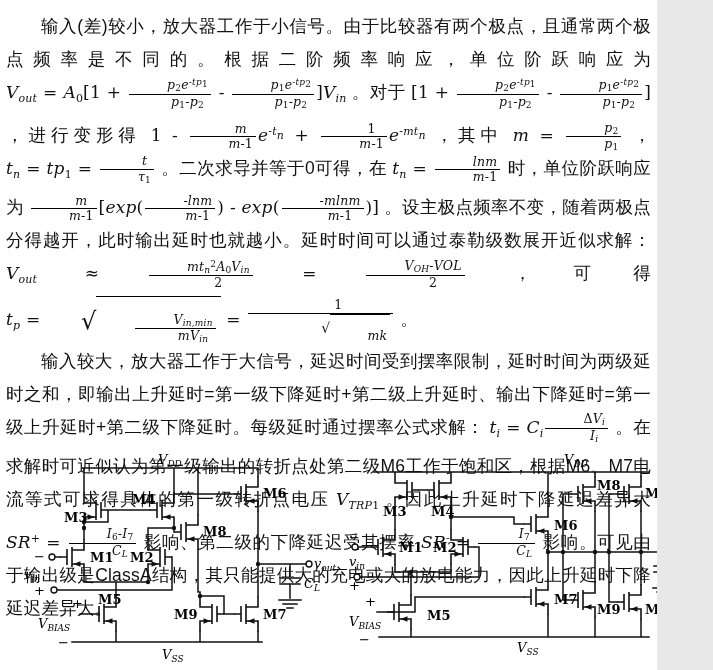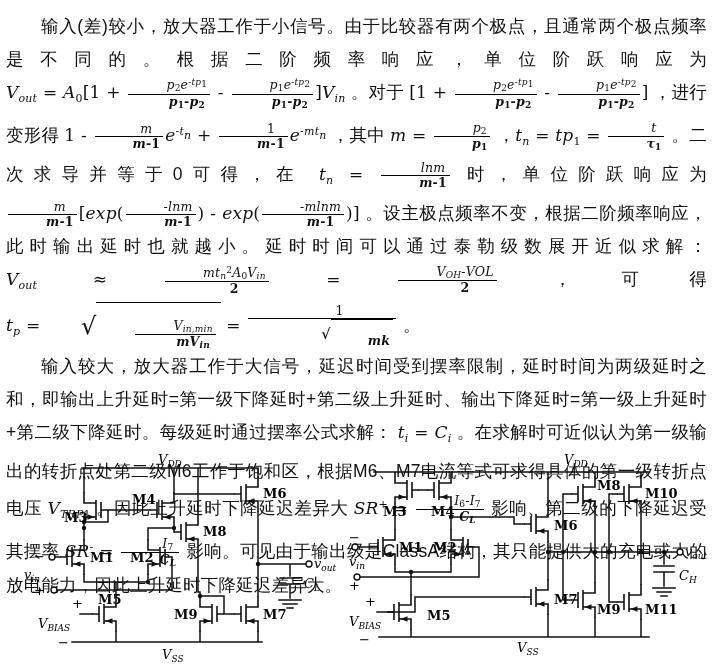--- a/index.html
+++ b/index.html
@@ -1,31 +1,31 @@
 <!DOCTYPE html>
 <html><head>
 <meta charset="utf-8">
 <style>
   html,body{margin:0;padding:0;background:#e8e8e8;}
-  .page{position:relative;width:713px;height:670px;background:#ffffff;overflow:hidden;
+  .page{position:relative;width:657px;height:670px;background:#ffffff;overflow:hidden;
         font-family:"Liberation Sans",sans-serif;color:#111;}
   .para{margin:0;padding:0 6px;font-size:17.5px;line-height:33px;text-align:justify;
         text-indent:2em;letter-spacing:0.2px;}
   .para.first{padding-top:10px;}
   .para.second{}
   
   .math{font-family:"DejaVu Serif",serif;font-size:17px;white-space:nowrap;}
   .math .mi{font-style:italic;}
   .math .mo{font-style:normal;}
   .msub{font-size:11px;vertical-align:-4px;}
   .msup{font-size:11px;vertical-align:6px;}
   .mfrac{display:inline-flex;flex-direction:column;vertical-align:middle;
          font-size:12.5px;margin:0 2px;line-height:1.15;justify-content:flex-end;}
   .mfrac .mnum{display:block;text-align:center;padding:0 3px;border-bottom:1px solid #000;}
-  .mfrac .mden{display:block;text-align:center;padding:0 3px;font-weight:bold;}
+  .mfrac .mden{display:block;text-align:center;padding:0 3px;}
   .mfrac .msub{font-size:9px;vertical-align:-2px;}
   .mfrac .msup{font-size:9px;vertical-align:4px;}
   .msqrt{display:inline-flex;vertical-align:middle;}
   .msqrt .msqsym{font-size:24px;line-height:1;align-self:center;font-style:normal;}
   .msqrt .msqbody{display:inline-block;border-top:1.5px solid #000;padding:14px 3px 0 2px;}
   .mfrac .msqrt .msqsym{font-size:14px;}
   
   .circuits{position:absolute;left:12px;top:452px;width:713px;height:218px;}
   svg.circ{position:absolute;top:0;}
   svg.circ path.w{stroke:#111;stroke-width:1.5;fill:none;stroke-linecap:square;}
@@ -73,41 +73,44 @@
           <span class="mden"><span class="mi">m</span><span class="mo">-1</span></span>
         </span></span><span> 时，单位阶跃响应为 </span><span class="math"><span class="mfrac">
           <span class="mnum"><span class="mi">m</span></span>
           <span class="mden"><span class="mi">m</span><span class="mo">-1</span></span>
         </span><span class="mo">[</span><span class="mi">exp</span><span class="mo">(</span><span class="mfrac">
           <span class="mnum"><span class="mo">-</span><span class="mi">lnm</span></span>
           <span class="mden"><span class="mi">m</span><span class="mo">-1</span></span>
         </span><span class="mo">) - </span><span class="mi">exp</span><span class="mo">(</span><span class="mfrac">
           <span class="mnum"><span class="mo">-</span><span class="mi">mlnm</span></span>
           <span class="mden"><span class="mi">m</span><span class="mo">-1</span></span>
-        </span><span class="mo">)]</span></span><span> 。设主极点频率不变，根据二阶频率响应，此时输出延时也就越小。延时时间可以通过泰勒级数展开近似求解： </span><span class="math"><span class="mi">V</span><span class="msub"><span class="mi">out</span></span><span class="mo"> ≈ </span><span class="mfrac">
+        </span><span class="mo">)]</span></span><span> 。设主极点频率不变，随着两极点分得越开，此时输出延时也就越小。延时时间可以通过泰勒级数展开近似求解： </span><span class="math"><span class="mi">V</span><span class="msub"><span class="mi">out</span></span><span class="mo"> ≈ </span><span class="mfrac">
           <span class="mnum"><span class="mi">mt</span><span class="msub"><span class="mi">n</span></span><span class="msup"><span class="mo">2</span></span><span class="mi">A</span><span class="msub"><span class="mo">0</span></span><span class="mi">V</span><span class="msub"><span class="mi">in</span></span></span>
           <span class="mden"><span class="mo">2</span></span>
         </span><span class="mo"> = </span><span class="mfrac">
           <span class="mnum"><span class="mi">V</span><span class="msub"><span class="mi">OH</span></span><span class="mo">-</span><span class="mi">VOL</span></span>
           <span class="mden"><span class="mo">2</span></span>
         </span></span><span> ，可得 </span><span class="math"><span class="mi">t</span><span class="msub"><span class="mi">p</span></span><span class="mo"> = </span><span class="msqrt">
           <span class="msqsym">√</span>
           <span class="msqbody"><span class="mfrac">
               <span class="mnum"><span class="mi">V</span><span class="msub"><span class="mi">in</span><span class="mo">,</span><span class="mi">min</span></span></span>
               <span class="mden"><span class="mi">mV</span><span class="msub"><span class="mi">in</span></span></span>
             </span></span>
         </span><span class="mo"> = </span><span class="mfrac">
           <span class="mnum"><span class="mo">1</span></span>
           <span class="mden"><span class="msqrt">
               <span class="msqsym">√</span>
               <span class="msqbody"><span class="mi">mk</span></span>
             </span></span>
         </span></span><span> 。</span></p>
 
-  <p class="para second"><span>输入较大，放大器工作于大信号，延迟时间受到摆率限制，延时时间为两级延时之和，即输出上升延时=第一级下降延时+第二级上升延时、输出下降延时=第一级上升延时+第二级下降延时。每级延时通过摆率公式求解： </span><span class="math"><span class="mi">t</span><span class="msub"><span class="mi">i</span></span><span class="mo"> = </span><span class="mi">C</span><span class="msub"><span class="mi">i</span></span></span><span> 。在求解时可近似认为第一级输出的转折点处第二级M6工作于饱和区，根据M6、M7电流等式可求得具体的第一级转折点电压 </span><span class="math"><span class="mi">V</span><span class="msub"><span class="mi">TRP</span><span class="mo">1</span></span></span><span> 。因此上升延时下降延迟差异大 </span><span class="math"><span class="mi">SR</span><span class="msup"><span class="mo">+</span></span><span class="mo"> = </span><span class="mfrac">
+  <p class="para second"><span>输入较大，放大器工作于大信号，延迟时间受到摆率限制，延时时间为两级延时之和，即输出上升延时=第一级下降延时+第二级上升延时、输出下降延时=第一级上升延时+第二级下降延时。每级延时通过摆率公式求解： </span><span class="math"><span class="mi">t</span><span class="msub"><span class="mi">i</span></span><span class="mo"> = </span><span class="mi">C</span><span class="msub"><span class="mi">i</span></span><span class="mfrac">
+          <span class="mnum"><span class="mo">Δ</span><span class="mi">V</span><span class="msub"><span class="mi">i</span></span></span>
+          <span class="mden"><span class="mi">I</span><span class="msub"><span class="mi">i</span></span></span>
+        </span></span><span> 。在求解时可近似认为第一级输出的转折点处第二级M6工作于饱和区，根据M6、M7电流等式可求得具体的第一级转折点电压 </span><span class="math"><span class="mi">V</span><span class="msub"><span class="mi">TRP</span><span class="mo">1</span></span></span><span> 。因此上升延时下降延迟差异大 </span><span class="math"><span class="mi">SR</span><span class="msup"><span class="mo">+</span></span><span class="mo"> = </span><span class="mfrac">
           <span class="mnum"><span class="mi">I</span><span class="msub"><span class="mo">6</span></span><span class="mo">-</span><span class="mi">I</span><span class="msub"><span class="mo">7</span></span></span>
           <span class="mden"><span class="mi">C</span><span class="msub"><span class="mi">L</span></span></span>
         </span></span><span> 影响、第二级的下降延迟受其摆率 </span><span class="math"><span class="mi">SR</span><span class="msup"><span class="mo">-</span></span><span class="mo"> = </span><span class="mfrac">
           <span class="mnum"><span class="mi">I</span><span class="msub"><span class="mo">7</span></span></span>
           <span class="mden"><span class="mi">C</span><span class="msub"><span class="mi">L</span></span></span>
         </span></span><span> 影响。可见由于输出级是ClassA结构，其只能提供大的充电或大的放电能力，因此上升延时下降延迟差异大。</span></p>
 
   <div class="circuits">
 
     <svg class="circ" style="left:10px" width="322" height="215" viewBox="0 0 322 215" xmlns="http://www.w3.org/2000/svg">

